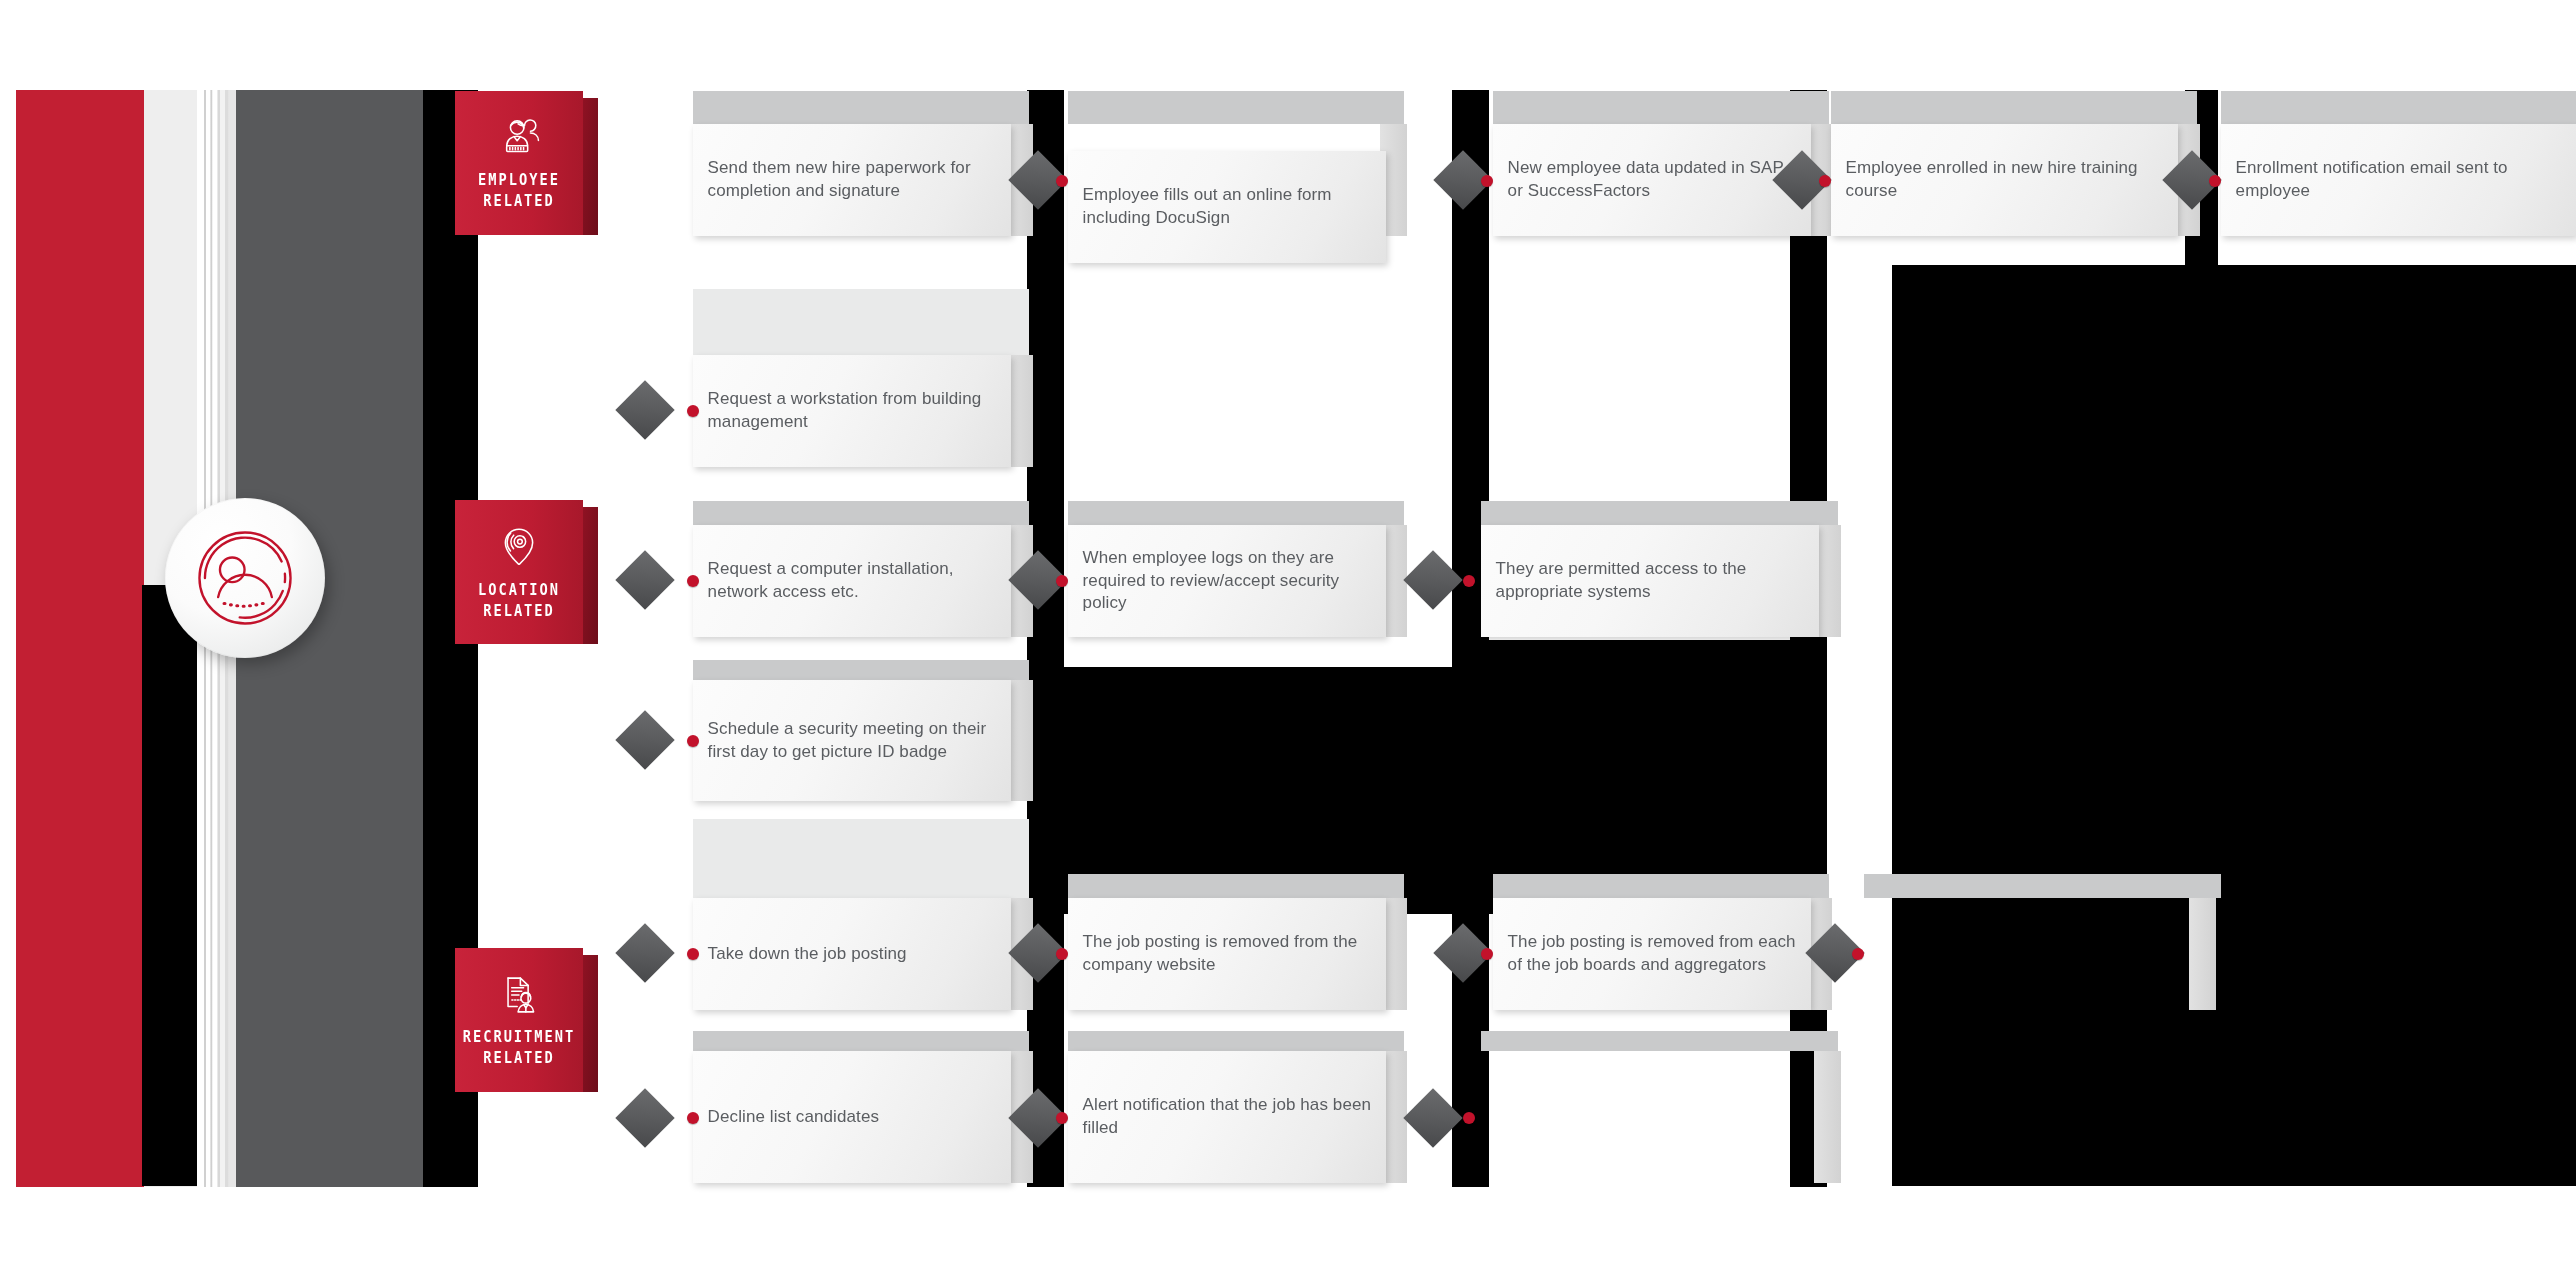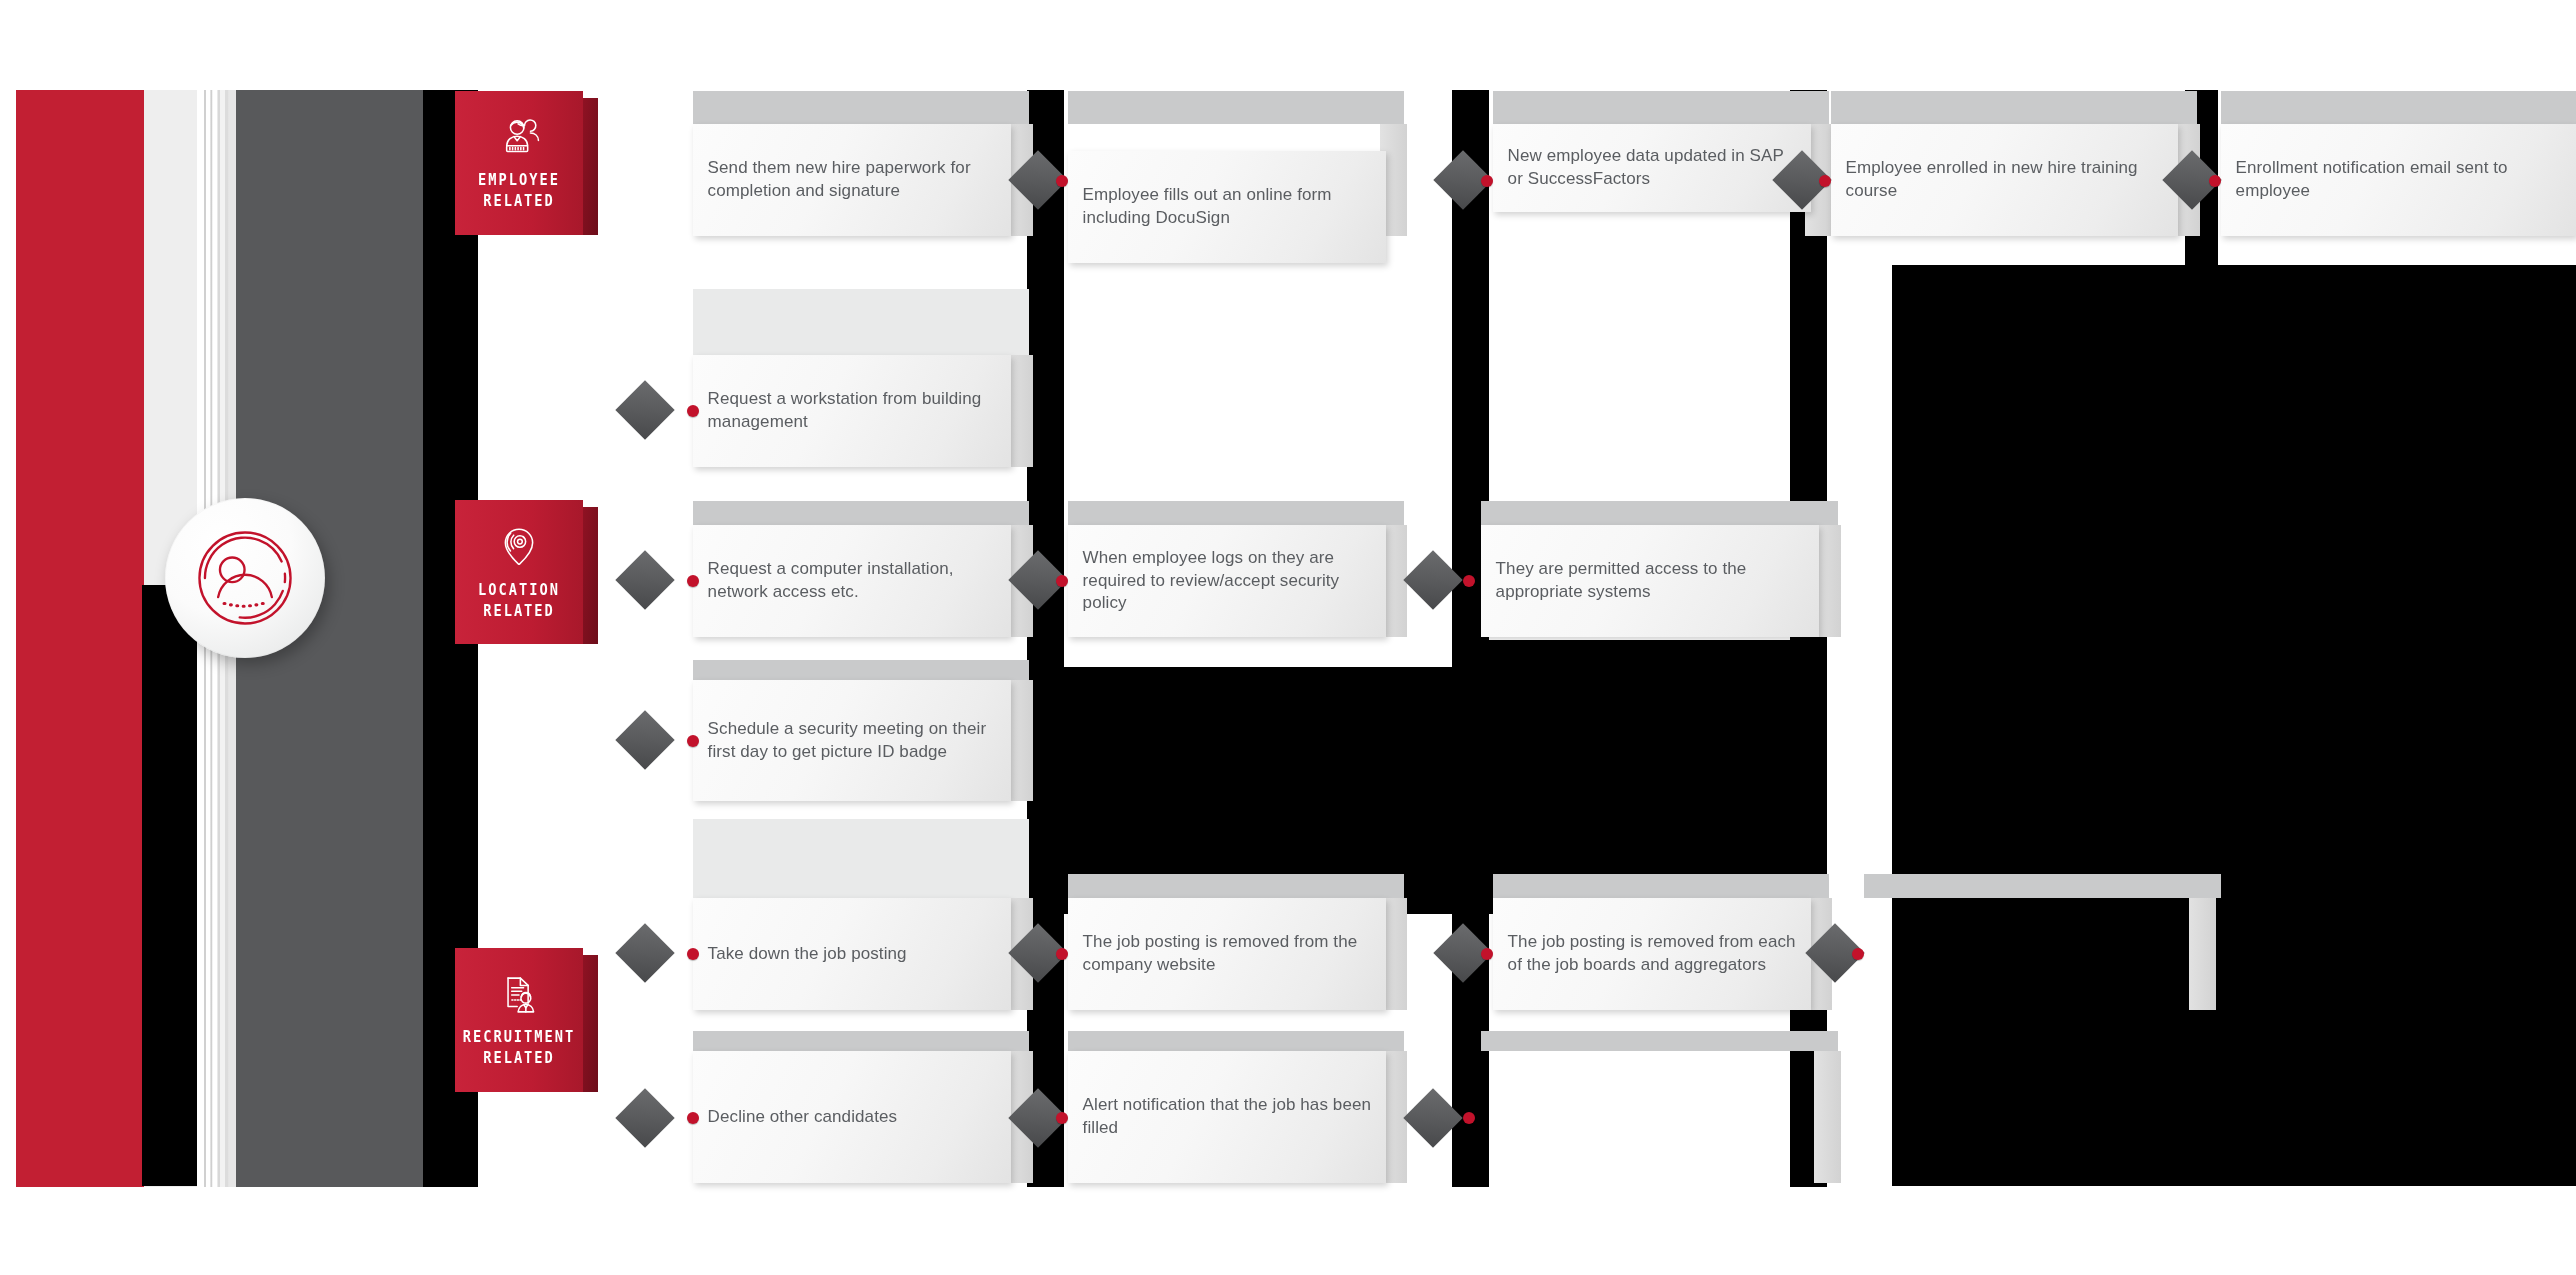--- a/index.html
+++ b/index.html
@@ -168,21 +168,21 @@
   <div class="tab" style="left:1068px;top:91px;width:336px;height:33px;"></div>
   <div class="side" style="left:1380px;top:124px;width:27.4px;height:112px;"></div>
   <div class="card" style="left:1068px;top:124px;width:318px;height:112px;margin-top:27px;">
     <span class="ctx">Employee fills out an online form including DocuSign</span>
   </div>
   <div class="diam" style="left:1442px;top:159px;"></div>
   <div class="dot" style="left:1481px;top:175px;"></div>
 
   <div class="tab" style="left:1493px;top:91px;width:336px;height:33px;"></div>
   <div class="side" style="left:1805px;top:124px;width:27.4px;height:112px;"></div>
-  <div class="card" style="left:1493px;top:124px;width:318px;height:88px;align-items:center;">
+  <div class="card" style="left:1493px;top:124px;width:318px;height:112px;align-items:center;">
     <span class="ctx">New employee data updated in SAP or SuccessFactors</span>
   </div>
   <div class="diam" style="left:1781px;top:159px;"></div>
   <div class="dot" style="left:1819px;top:175px;"></div>
 
   <div class="tab" style="left:1831px;top:91px;width:366px;height:33px;"></div>
   <div class="side" style="left:2173px;top:124px;width:27.4px;height:112px;"></div>
   <div class="card" style="left:1831px;top:124px;width:347px;height:112px;">
     <span class="ctx">Employee enrolled in new hire training course</span>
   </div>
@@ -259,21 +259,21 @@
   </div>
   <div class="diam" style="left:1814px;top:932px;"></div>
   <div class="dot" style="left:1852px;top:948px;"></div>
 
   <div class="tab" style="left:1864px;top:874px;width:357px;height:24px;"></div>
   <div class="side" style="left:2189px;top:898px;width:27.4px;height:112px;"></div>
 
   <div class="tab" style="left:693px;top:1031px;width:336px;height:20px;"></div>
   <div class="side" style="left:1006px;top:1051px;width:27.4px;height:132px;"></div>
   <div class="card" style="left:693px;top:1051px;width:318px;height:132px;">
-    <span class="ctx">Decline other candidates</span>
+    <span class="ctx">Decline list candidates</span>
   </div>
   <div class="diam" style="left:624px;top:1097px;"></div>
   <div class="dot" style="left:687px;top:1112px;"></div>
   <div class="diam" style="left:1017px;top:1097px;"></div>
   <div class="dot" style="left:1056px;top:1112px;"></div>
 
   <div class="tab" style="left:1068px;top:1031px;width:336px;height:20px;"></div>
   <div class="side" style="left:1380px;top:1051px;width:27.4px;height:132px;"></div>
   <div class="card" style="left:1068px;top:1051px;width:318px;height:132px;">
     <span class="ctx">Alert notification that the job has been filled</span>

